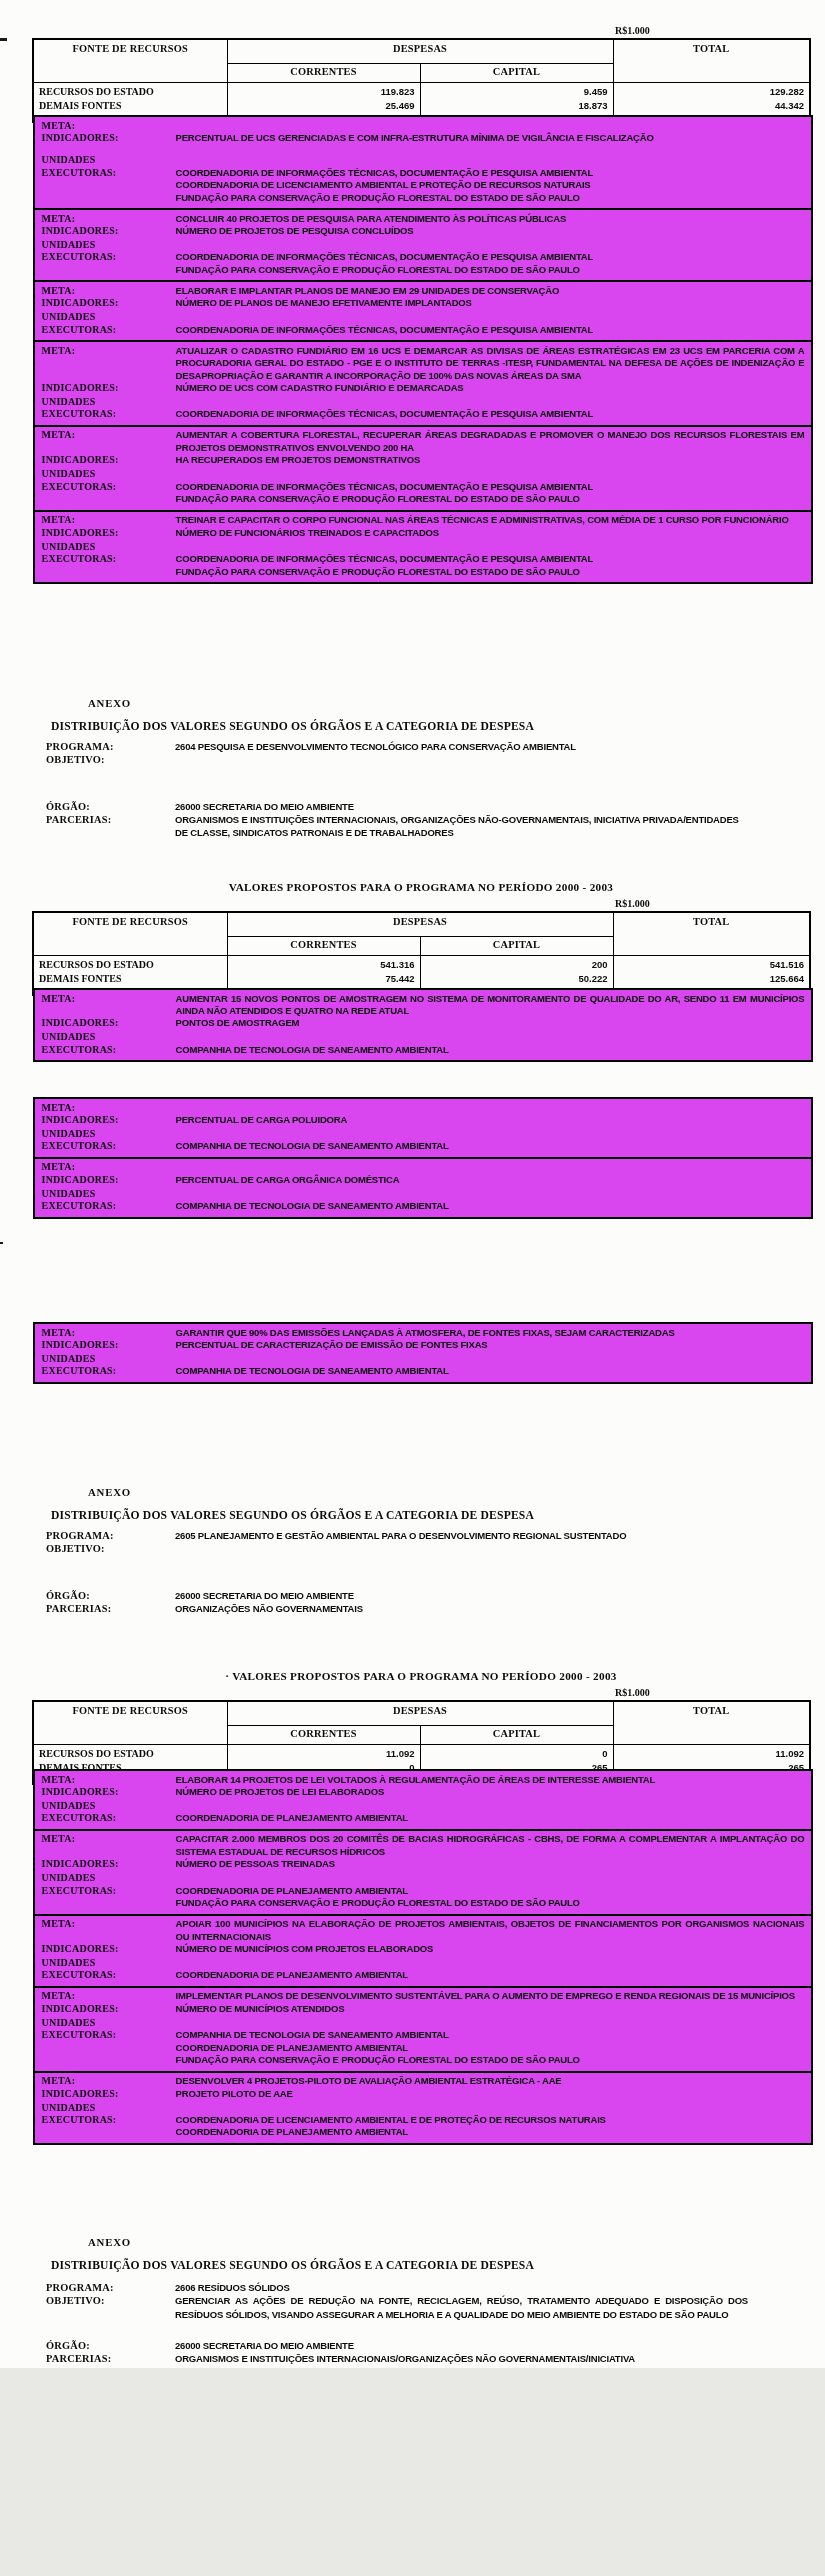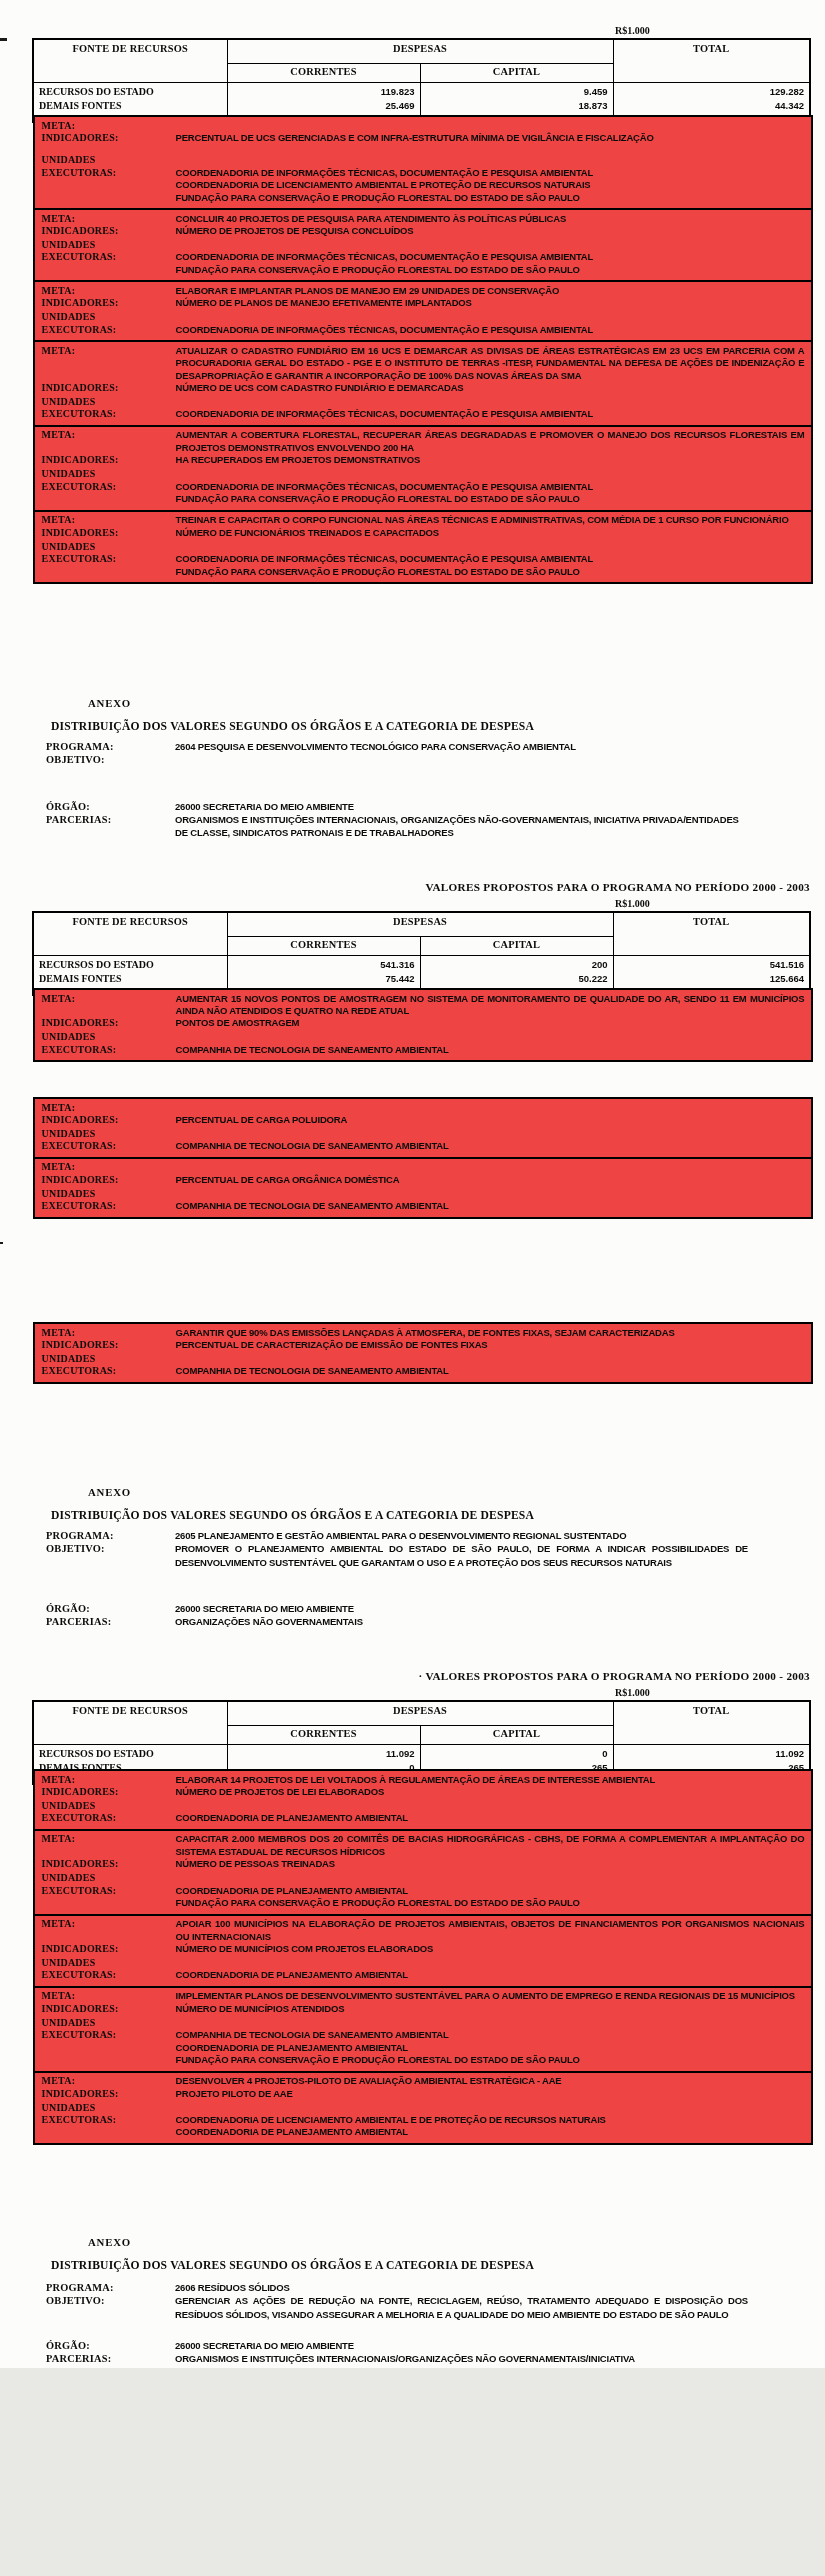--- a/index.html
+++ b/index.html
@@ -8,39 +8,39 @@
     background:#fcfcfa;color:#0b0b0b;overflow:hidden;
     font-family:"Liberation Sans",sans-serif;
   }
   .val{font-family:"Liberation Sans",sans-serif;font-weight:bold;
        font-size:9.5px;line-height:12.4px;letter-spacing:-0.2px;}
   .just{text-align:justify;}
   
   .artifact{position:absolute;background:#1a1a1a;}
   
   .finblock{position:absolute;left:32px;width:778px;}
-  .vtitle{text-align:right;font-family:"Liberation Serif",serif;font-weight:bold;
+  .vtitle{text-align:center;font-family:"Liberation Serif",serif;font-weight:bold;
           font-size:11.2px;letter-spacing:0.3px;margin-bottom:5px;}
   .rnote{margin-left:583px;font-family:"Liberation Serif",serif;font-weight:bold;
          font-size:10px;margin-bottom:1.7px;}
   table.ftable{width:100%;border-collapse:collapse;table-layout:fixed;
                border:2.5px solid #000;}
   table.ftable td{border:1.7px solid #000;padding:0;vertical-align:top;}
   .ftable .hdr{font-family:"Liberation Serif",serif;font-weight:bold;
                font-size:10.4px;text-align:center;letter-spacing:0.2px;}
   .ftable .h1{height:20px;padding-top:3.3px;}
   .ftable .h2{height:16px;padding-top:1.7px;}
   .ftable .dcell{height:33px;padding:2.5px 5px 3.3px 5px;}
   .ftable .names div{font-family:"Liberation Serif",serif;font-weight:bold;
                      font-size:10px;line-height:14px;text-align:left;}
   .ftable .num div{font-family:"Liberation Sans",sans-serif;font-weight:bold;
                    font-size:9.5px;line-height:14px;text-align:right;}
   
   .metabox{position:absolute;left:33px;width:776px;border:2.5px solid #000;
-           background:#ef4444;}
+           background:#d946ef;}
   .msec{padding:2.5px 6.6px 4.1px 3.3px;}
   .msec + .msec{border-top:2.5px solid #000;}
   .mrow{display:flex;}
   .mlabel{flex:0 0 134px;font-family:"Liberation Serif",serif;font-weight:bold;
           font-size:10px;line-height:12.4px;letter-spacing:0.2px;padding-left:3.3px;}
   .mtext{flex:1;}
   .unid{margin-top:1.7px;}
   .execs div{line-height:12.4px;}
   
   .anexo{position:absolute;left:51px;}
@@ -387,21 +387,20 @@
     <div class="dist-t">DISTRIBUIÇÃO DOS VALORES SEGUNDO OS ÓRGÃOS E A CATEGORIA DE DESPESA</div>
   </div>
 
   <div class="info" style="top:1529px;">
     <div class="irow">
         <span class="ilabel">PROGRAMA:</span>
         <div class="ival just">2605 PLANEJAMENTO E GESTÃO AMBIENTAL PARA O DESENVOLVIMENTO REGIONAL SUSTENTADO</div>
       </div>
     <div class="irow">
         <span class="ilabel">OBJETIVO:</span>
-        <div class="ival just">PROMOVER O PLANEJAMENTO AMBIENTAL DO ESTADO DE SÃO PAULO, DE FORMA A INDICAR POSSIBILIDADES DE DESENVOLVIMENTO SUSTENTÁVEL QUE GARANTAM O USO E A PROTEÇÃO DOS SEUS RECURSOS NATURAIS</div>
       </div>
     <div class="irow gap">
         <span class="ilabel">ÓRGÃO:</span>
         <div class="ival">26000 SECRETARIA DO MEIO AMBIENTE</div>
       </div>
     <div class="irow">
         <span class="ilabel">PARCERIAS:</span>
         <div class="ival">ORGANIZAÇÕES NÃO GOVERNAMENTAIS</div>
       </div>
   </div>

